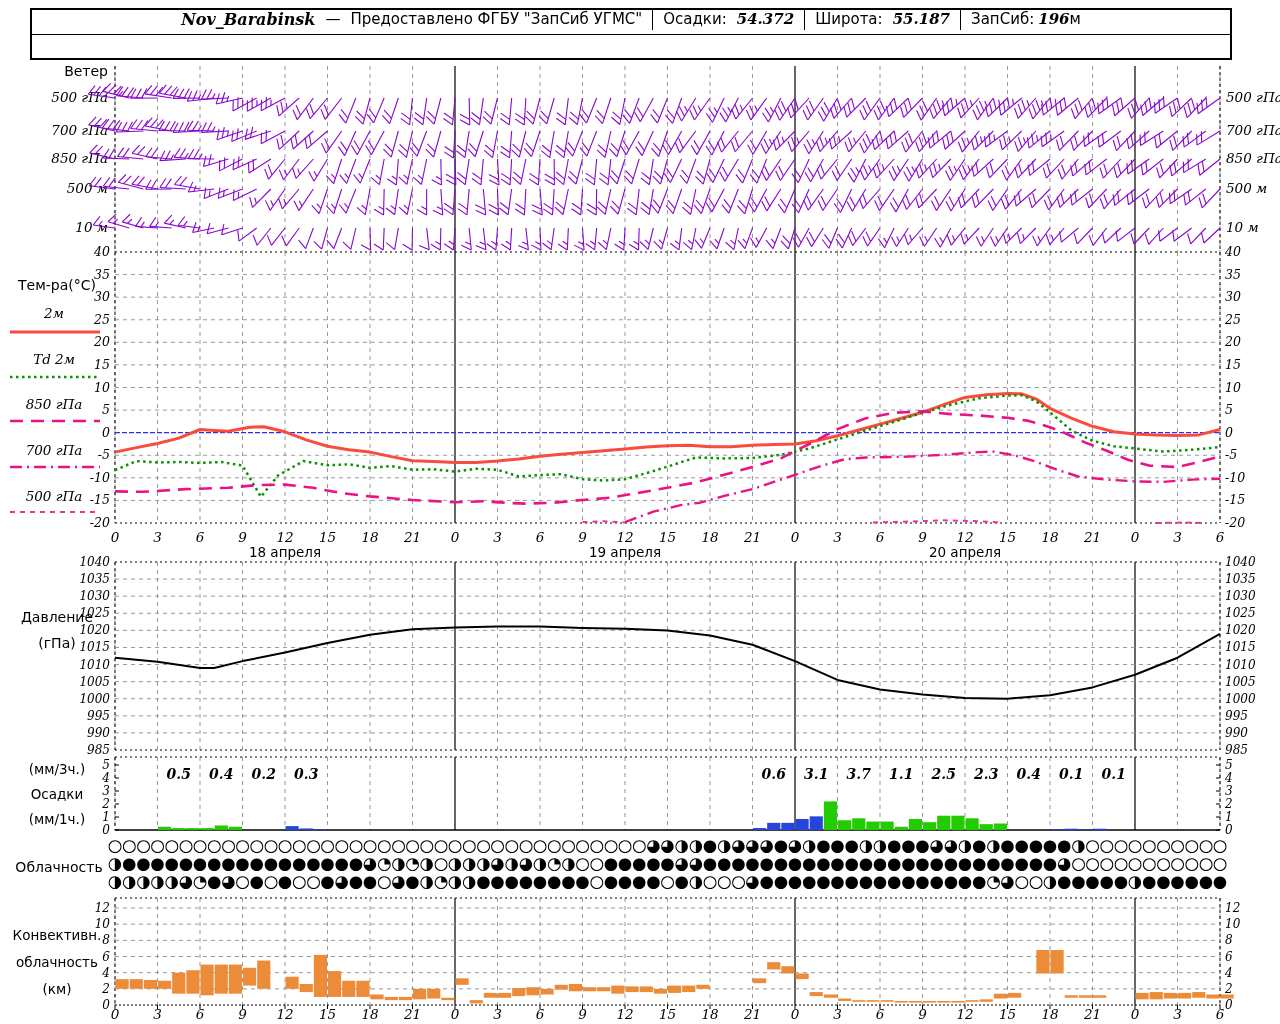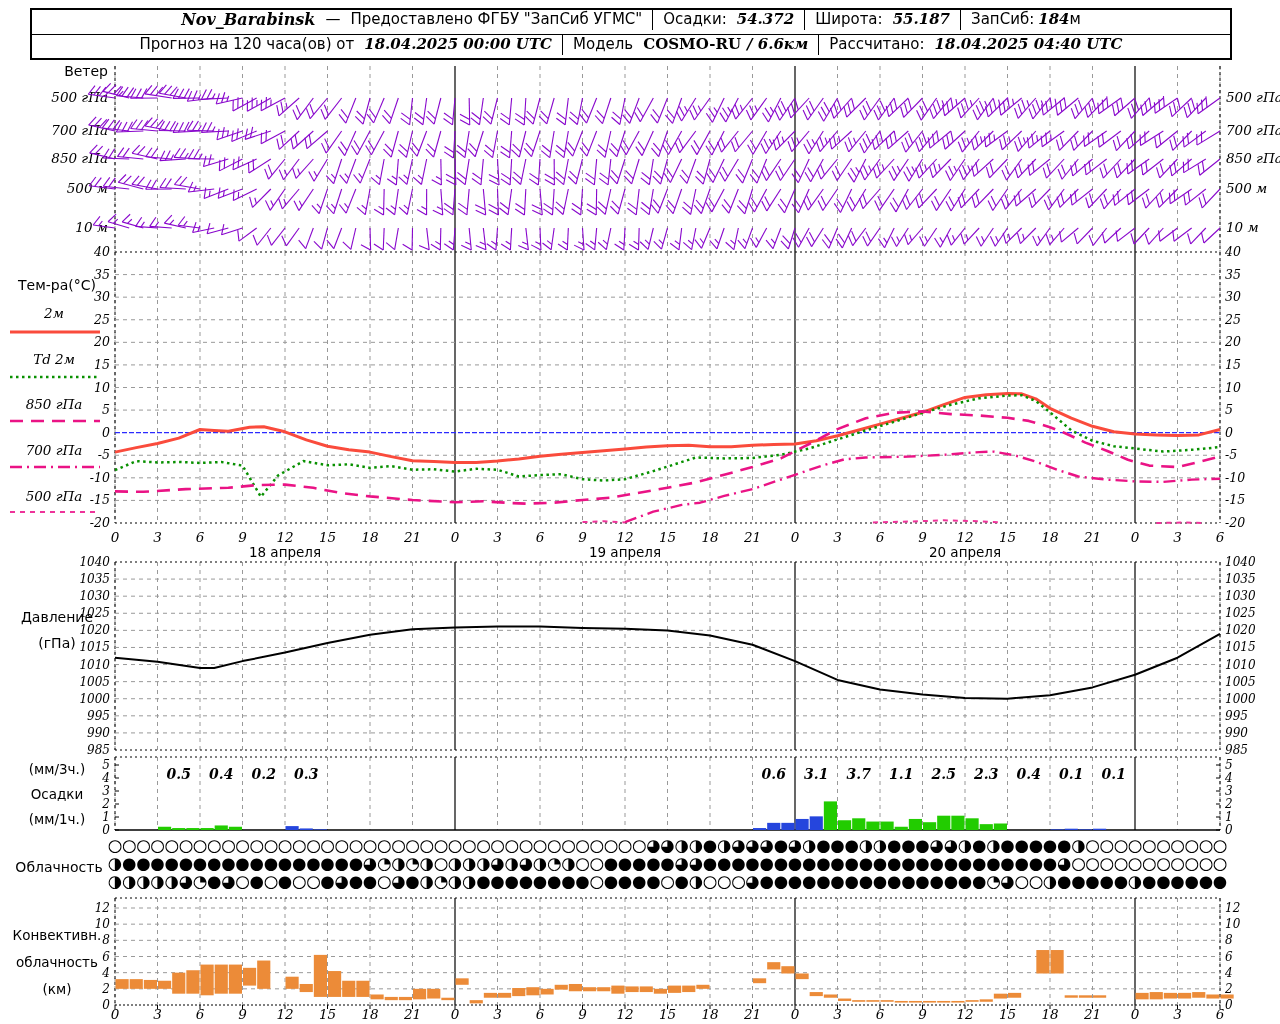--- a/index.html
+++ b/index.html
@@ -28,32 +28,21 @@
       <span>—</span>
       <span>Предоставлено ФГБУ "ЗапСиб УГМС"</span>
       <span class="sep"></span>
       <span>Осадки:</span>
       <span class="v">54.372</span>
       <span class="sep"></span>
       <span>Широта:</span>
       <span class="v">55.187</span>
       <span class="sep"></span>
       <span>ЗапСиб:</span>
-      <span style="margin-left:-6px"><span class="v">184</span><span>м</span></span>
-    </div>
-    <div class="hdr-row">
-      <span>Прогноз на 120 часа(ов) от</span>
-      <span class="v">18.04.2025 00:00 UTC</span>
-      <span class="sep"></span>
-      <span>Модель</span>
-      <span class="vb">COSMO-RU</span>
-      <span class="v" style="margin-left:-4px">/ 6.6км</span>
-      <span class="sep"></span>
-      <span>Рассчитано:</span>
-      <span class="v">18.04.2025 04:40 UTC</span>
+      <span style="margin-left:-6px"><span class="v">196</span><span>м</span></span>
     </div>
   </div>
   <svg id="plot" width="1280" height="1024" style="position:absolute;left:0;top:0">
       <g>
         <line x1="115" y1="66" x2="115" y2="252" stroke="#999" stroke-width="1" stroke-dasharray="4 4"></line>
         <line x1="157.5" y1="66" x2="157.5" y2="252" stroke="#999" stroke-width="1" stroke-dasharray="4 4"></line>
         <line x1="200" y1="66" x2="200" y2="252" stroke="#999" stroke-width="1" stroke-dasharray="4 4"></line>
         <line x1="242.5" y1="66" x2="242.5" y2="252" stroke="#999" stroke-width="1" stroke-dasharray="4 4"></line>
         <line x1="285" y1="66" x2="285" y2="252" stroke="#999" stroke-width="1" stroke-dasharray="4 4"></line>
         <line x1="327.5" y1="66" x2="327.5" y2="252" stroke="#999" stroke-width="1" stroke-dasharray="4 4"></line>

